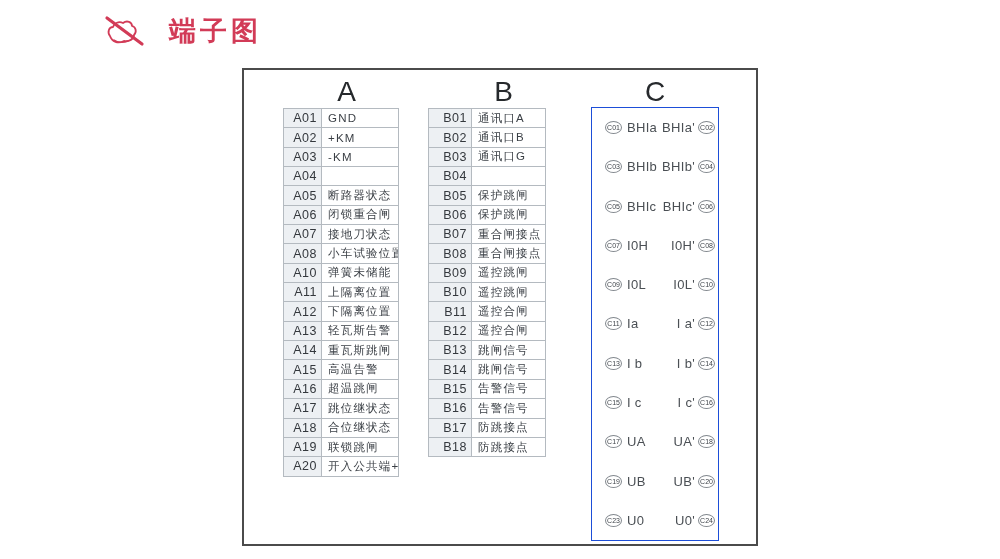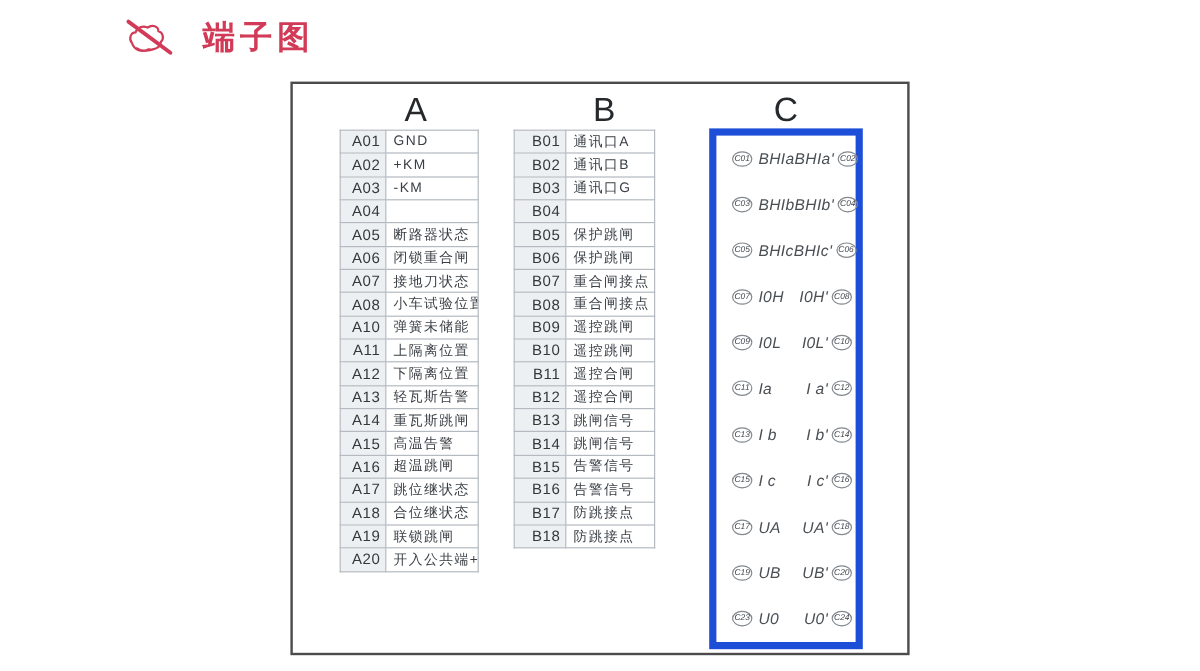--- a/index.html
+++ b/index.html
@@ -57,21 +57,21 @@
   }
   .table-b .id-cell{width:38px;}
   .label-cell{
     padding-left:6px !important;
     font-size:11.5px;letter-spacing:1.2px;color:var(--text);
   }
 
   
   .c-box{
     position:absolute;left:347px;top:37px;width:128px;height:434px;
-    border:6px solid #1d4ed8;background:#fff;box-sizing:border-box;font-style:italic;
+    border:1px solid #1d4ed8;background:#fff;box-sizing:border-box;
   }
   .c-rows{display:flex;flex-direction:column;justify-content:space-around;height:100%;}
   .c-row{
     display:flex;align-items:center;height:36px;
     padding:0 3px 0 13px;box-sizing:border-box;
   }
   .c-circle{
     flex:0 0 17px;height:13px;border:1px solid var(--circle-border);border-radius:50%;
     font-size:7px;line-height:12px;text-align:center;color:#3f444a;
     letter-spacing:0;box-sizing:border-box;

